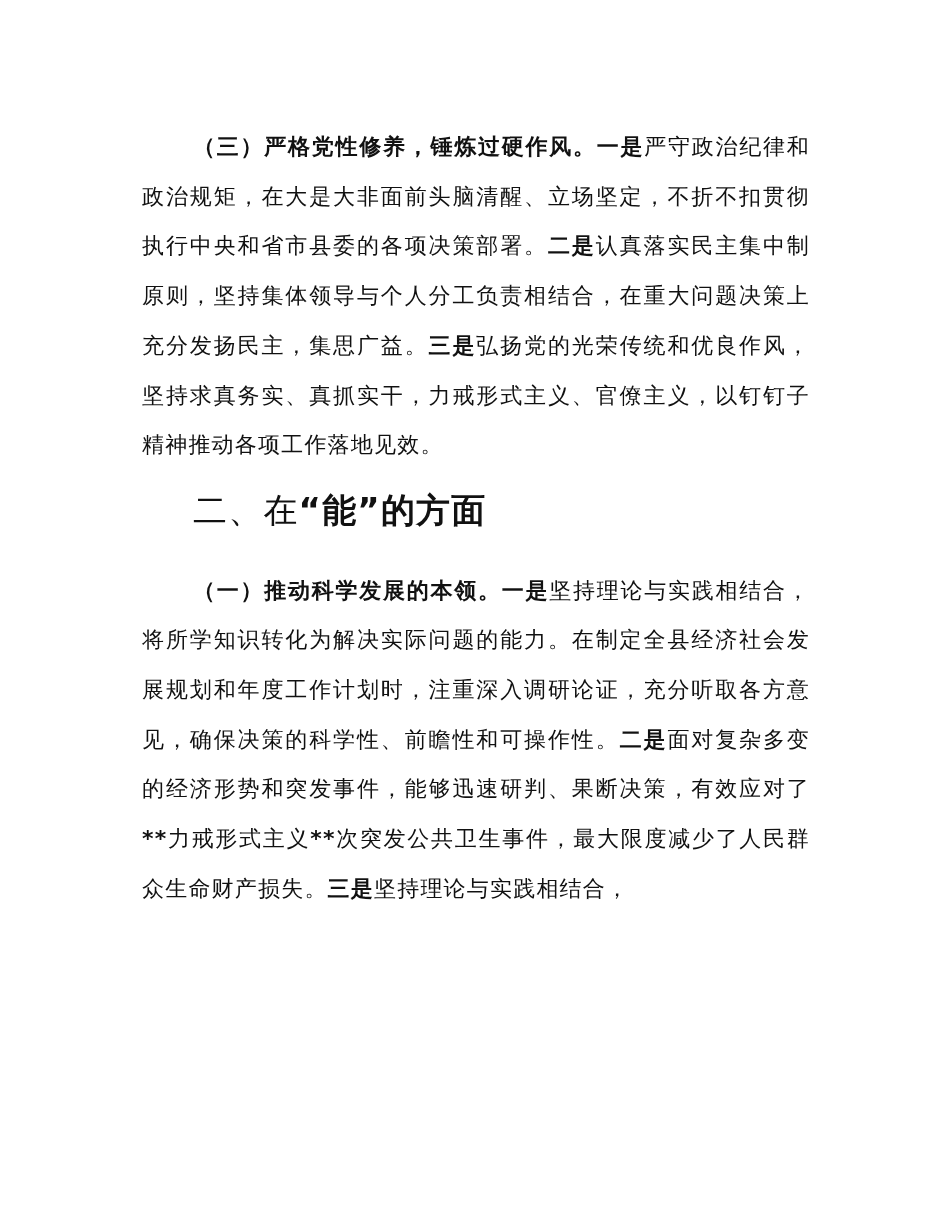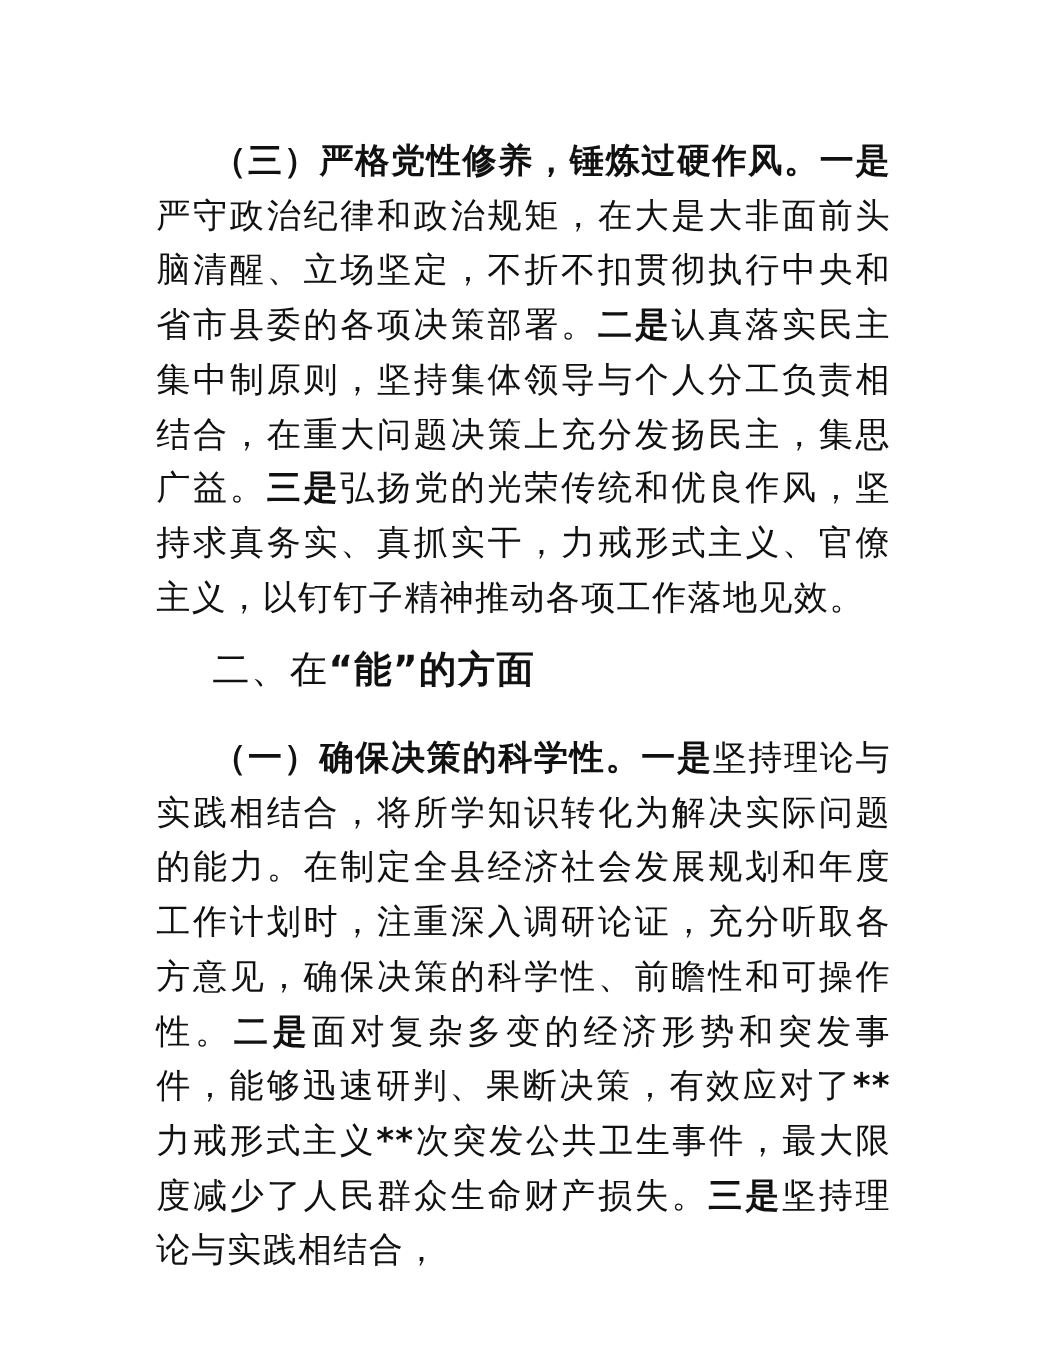--- a/index.html
+++ b/index.html
@@ -1,19 +1,19 @@
 <!DOCTYPE html>
 <html><head>
 <meta charset="utf-8">
 <style>
   html, body { margin: 0; padding: 0; background: #ffffff; }
   body { width: 950px; height: 1230px; position: relative; overflow: hidden;
          font-family: "DejaVu Sans", "Liberation Sans", sans-serif; color: #111; }
   .page { position: absolute; left: 142px; top: 122px; width: 668px; }
-  .para { font-size: 31px; line-height: 49.7px; text-align: justify; text-align-last: left;
+  .para { font-size: 22px; line-height: 49.7px; text-align: justify; text-align-last: left;
           letter-spacing: 1.2px; margin: 0; text-indent: 51px; }
   .b { font-weight: bold; }
   .gap-a { height: 16px; }
   .gap-b { height: 14px; }
   .gap-c { height: 16px; }
   .heading { font-size: 34px; line-height: 49.7px; margin: 0; text-indent: 51px; letter-spacing: 1.2px; }
 </style>
 </head>
 <body>
 
@@ -27,15 +27,15 @@
   <p class="heading">
     <span>二、在</span><span class="b">“能”的方面</span>
   </p>
 
   <div class="gap-b"></div>
 
 
   <div class="gap-c"></div>
 
   <p class="para">
-    <span class="b">（一）确保决策的科学性。</span><span class="b">一是</span><span>坚持理论与实践相结合，将所学知识转化为解决实际问题的能力。在制定全县经济社会发展规划和年度工作计划时，注重深入调研论证，充分听取各方意见，确保决策的科学性、前瞻性和可操作性。</span><span class="b">二是</span><span>面对复杂多变的经济形势和突发事件，能够迅速研判、果断决策，有效应对了</span><span class="b">**</span><span>力戒形式主义</span><span class="b">**</span><span>次突发公共卫生事件，最大限度减少了人民群众生命财产损失。</span><span class="b">三是</span><span>坚持理论与实践相结合，</span>
+    <span class="b">（一）推动科学发展的本领。</span><span class="b">一是</span><span>坚持理论与实践相结合，将所学知识转化为解决实际问题的能力。在制定全县经济社会发展规划和年度工作计划时，注重深入调研论证，充分听取各方意见，确保决策的科学性、前瞻性和可操作性。</span><span class="b">二是</span><span>面对复杂多变的经济形势和突发事件，能够迅速研判、果断决策，有效应对了</span><span class="b">**</span><span>力戒形式主义</span><span class="b">**</span><span>次突发公共卫生事件，最大限度减少了人民群众生命财产损失。</span><span class="b">三是</span><span>坚持理论与实践相结合，</span>
   </p>
 </div>
 
 </body></html>

